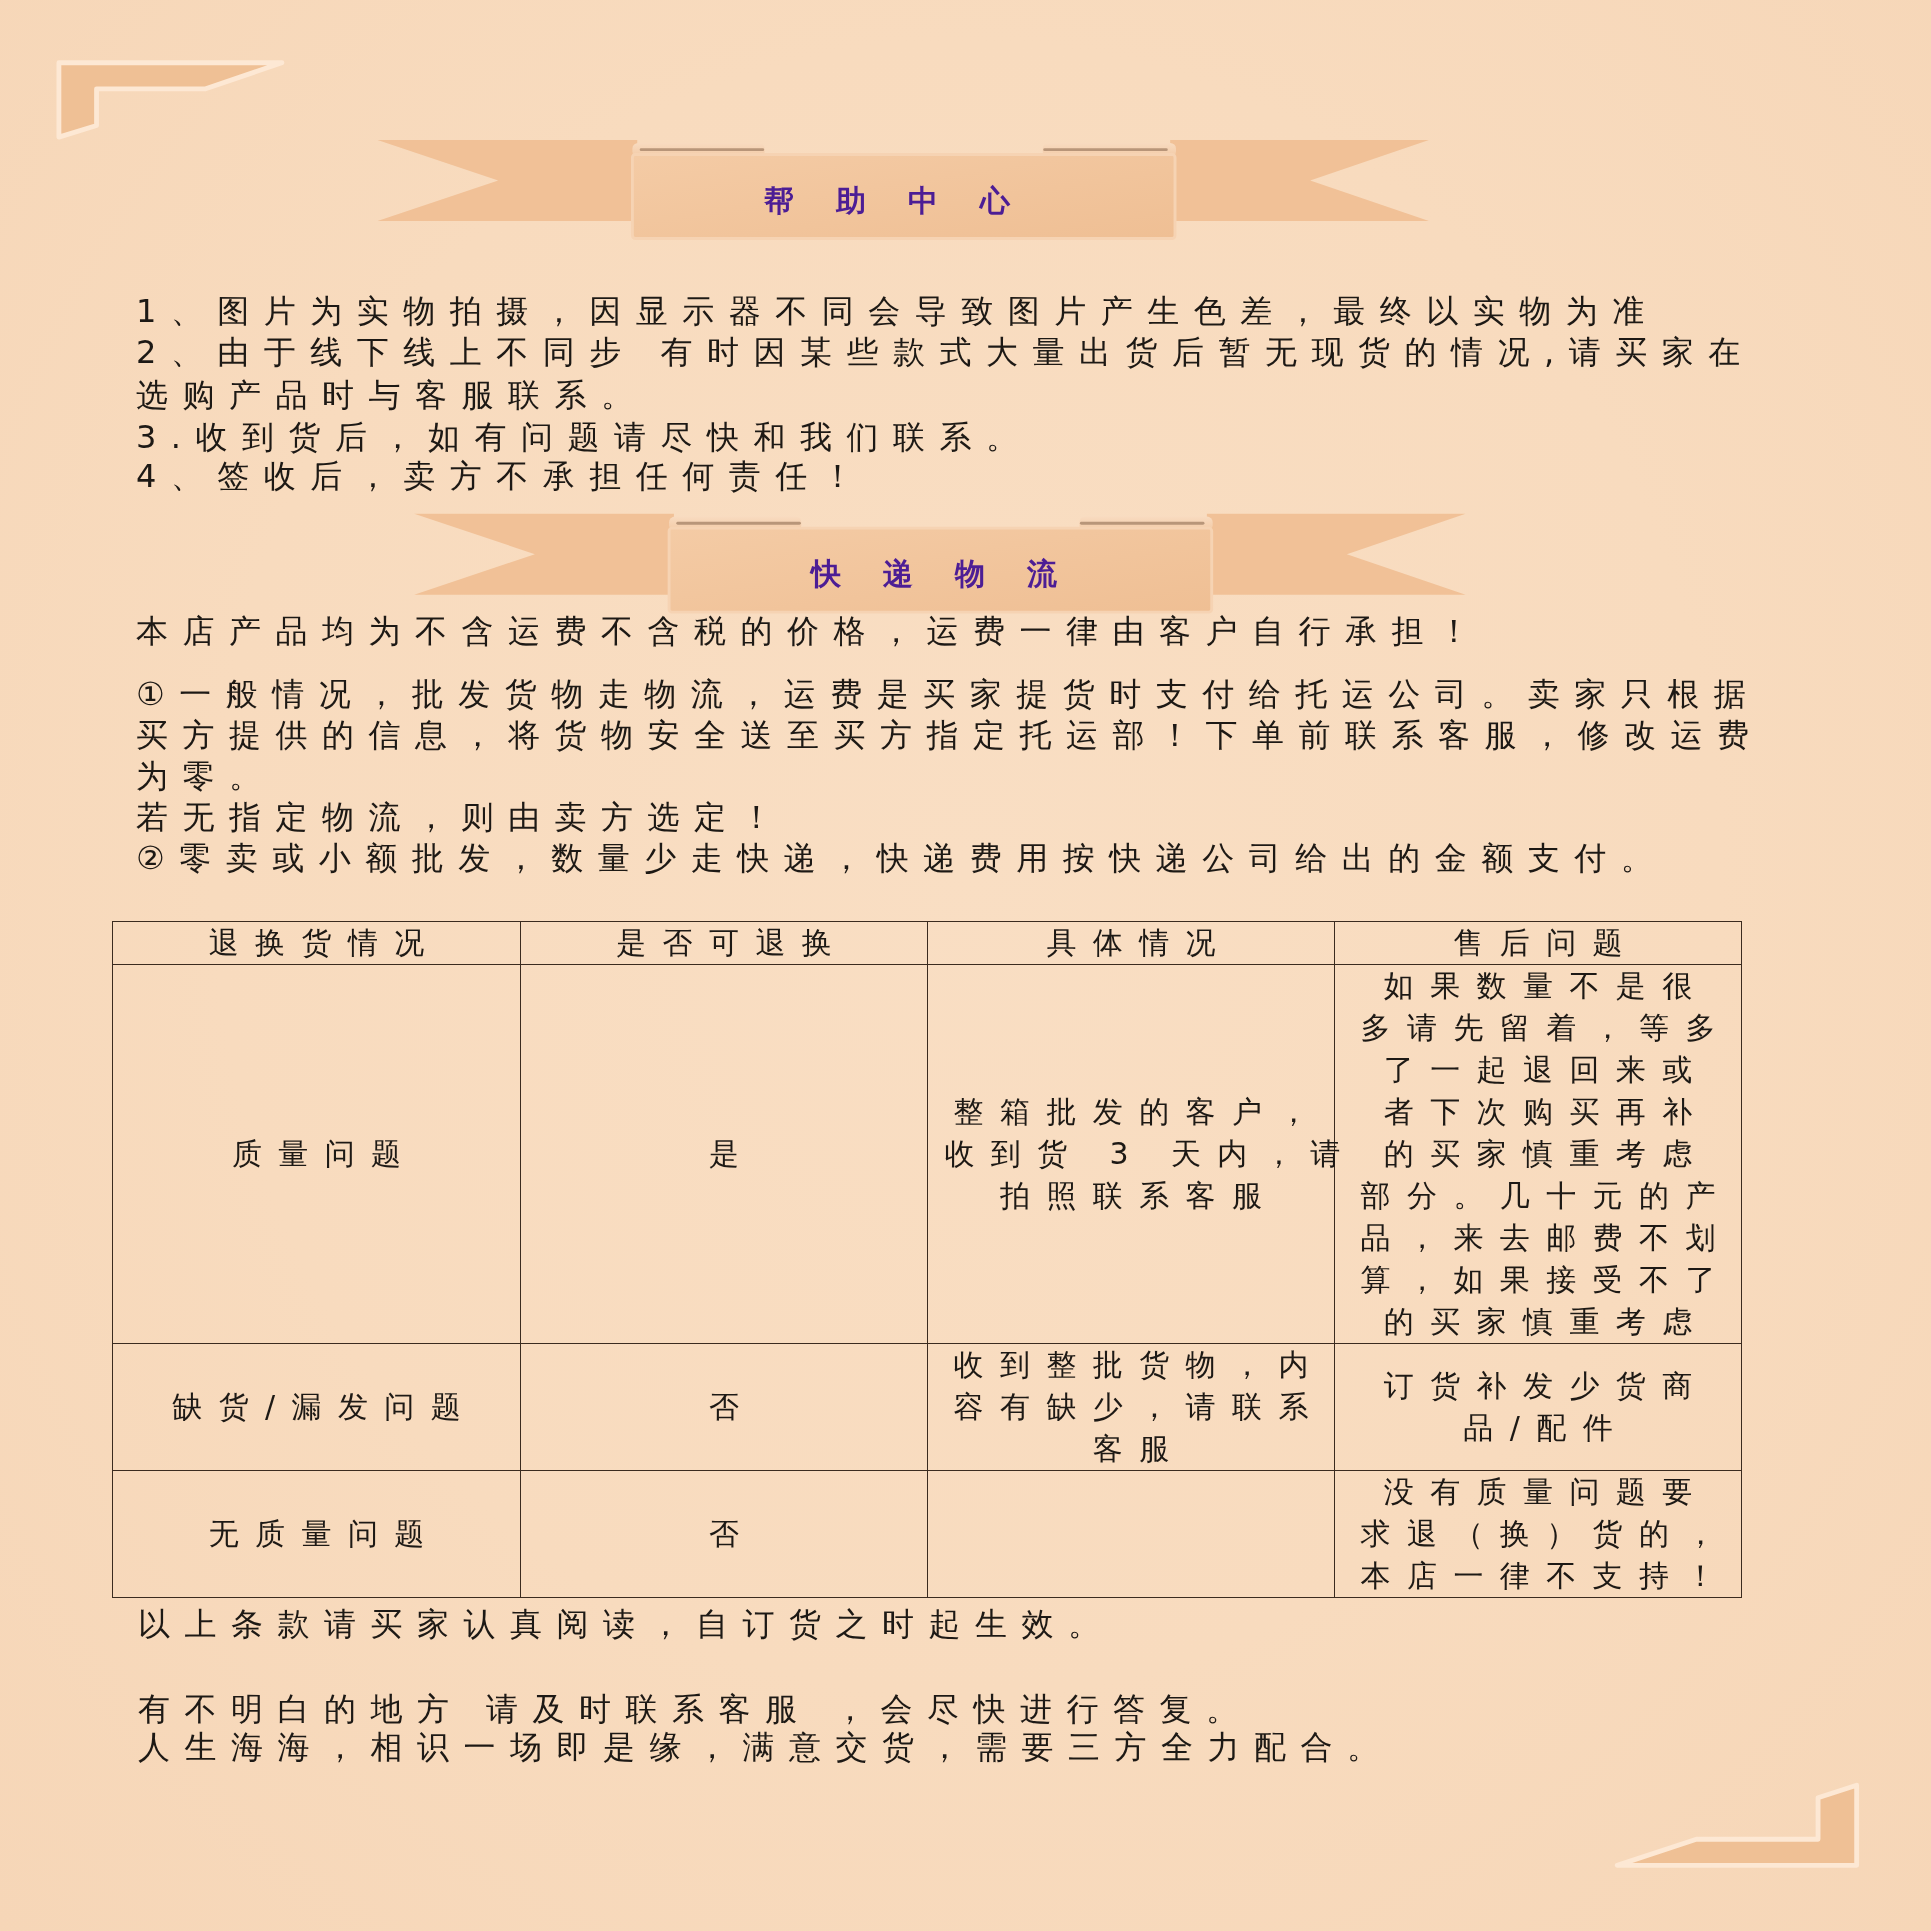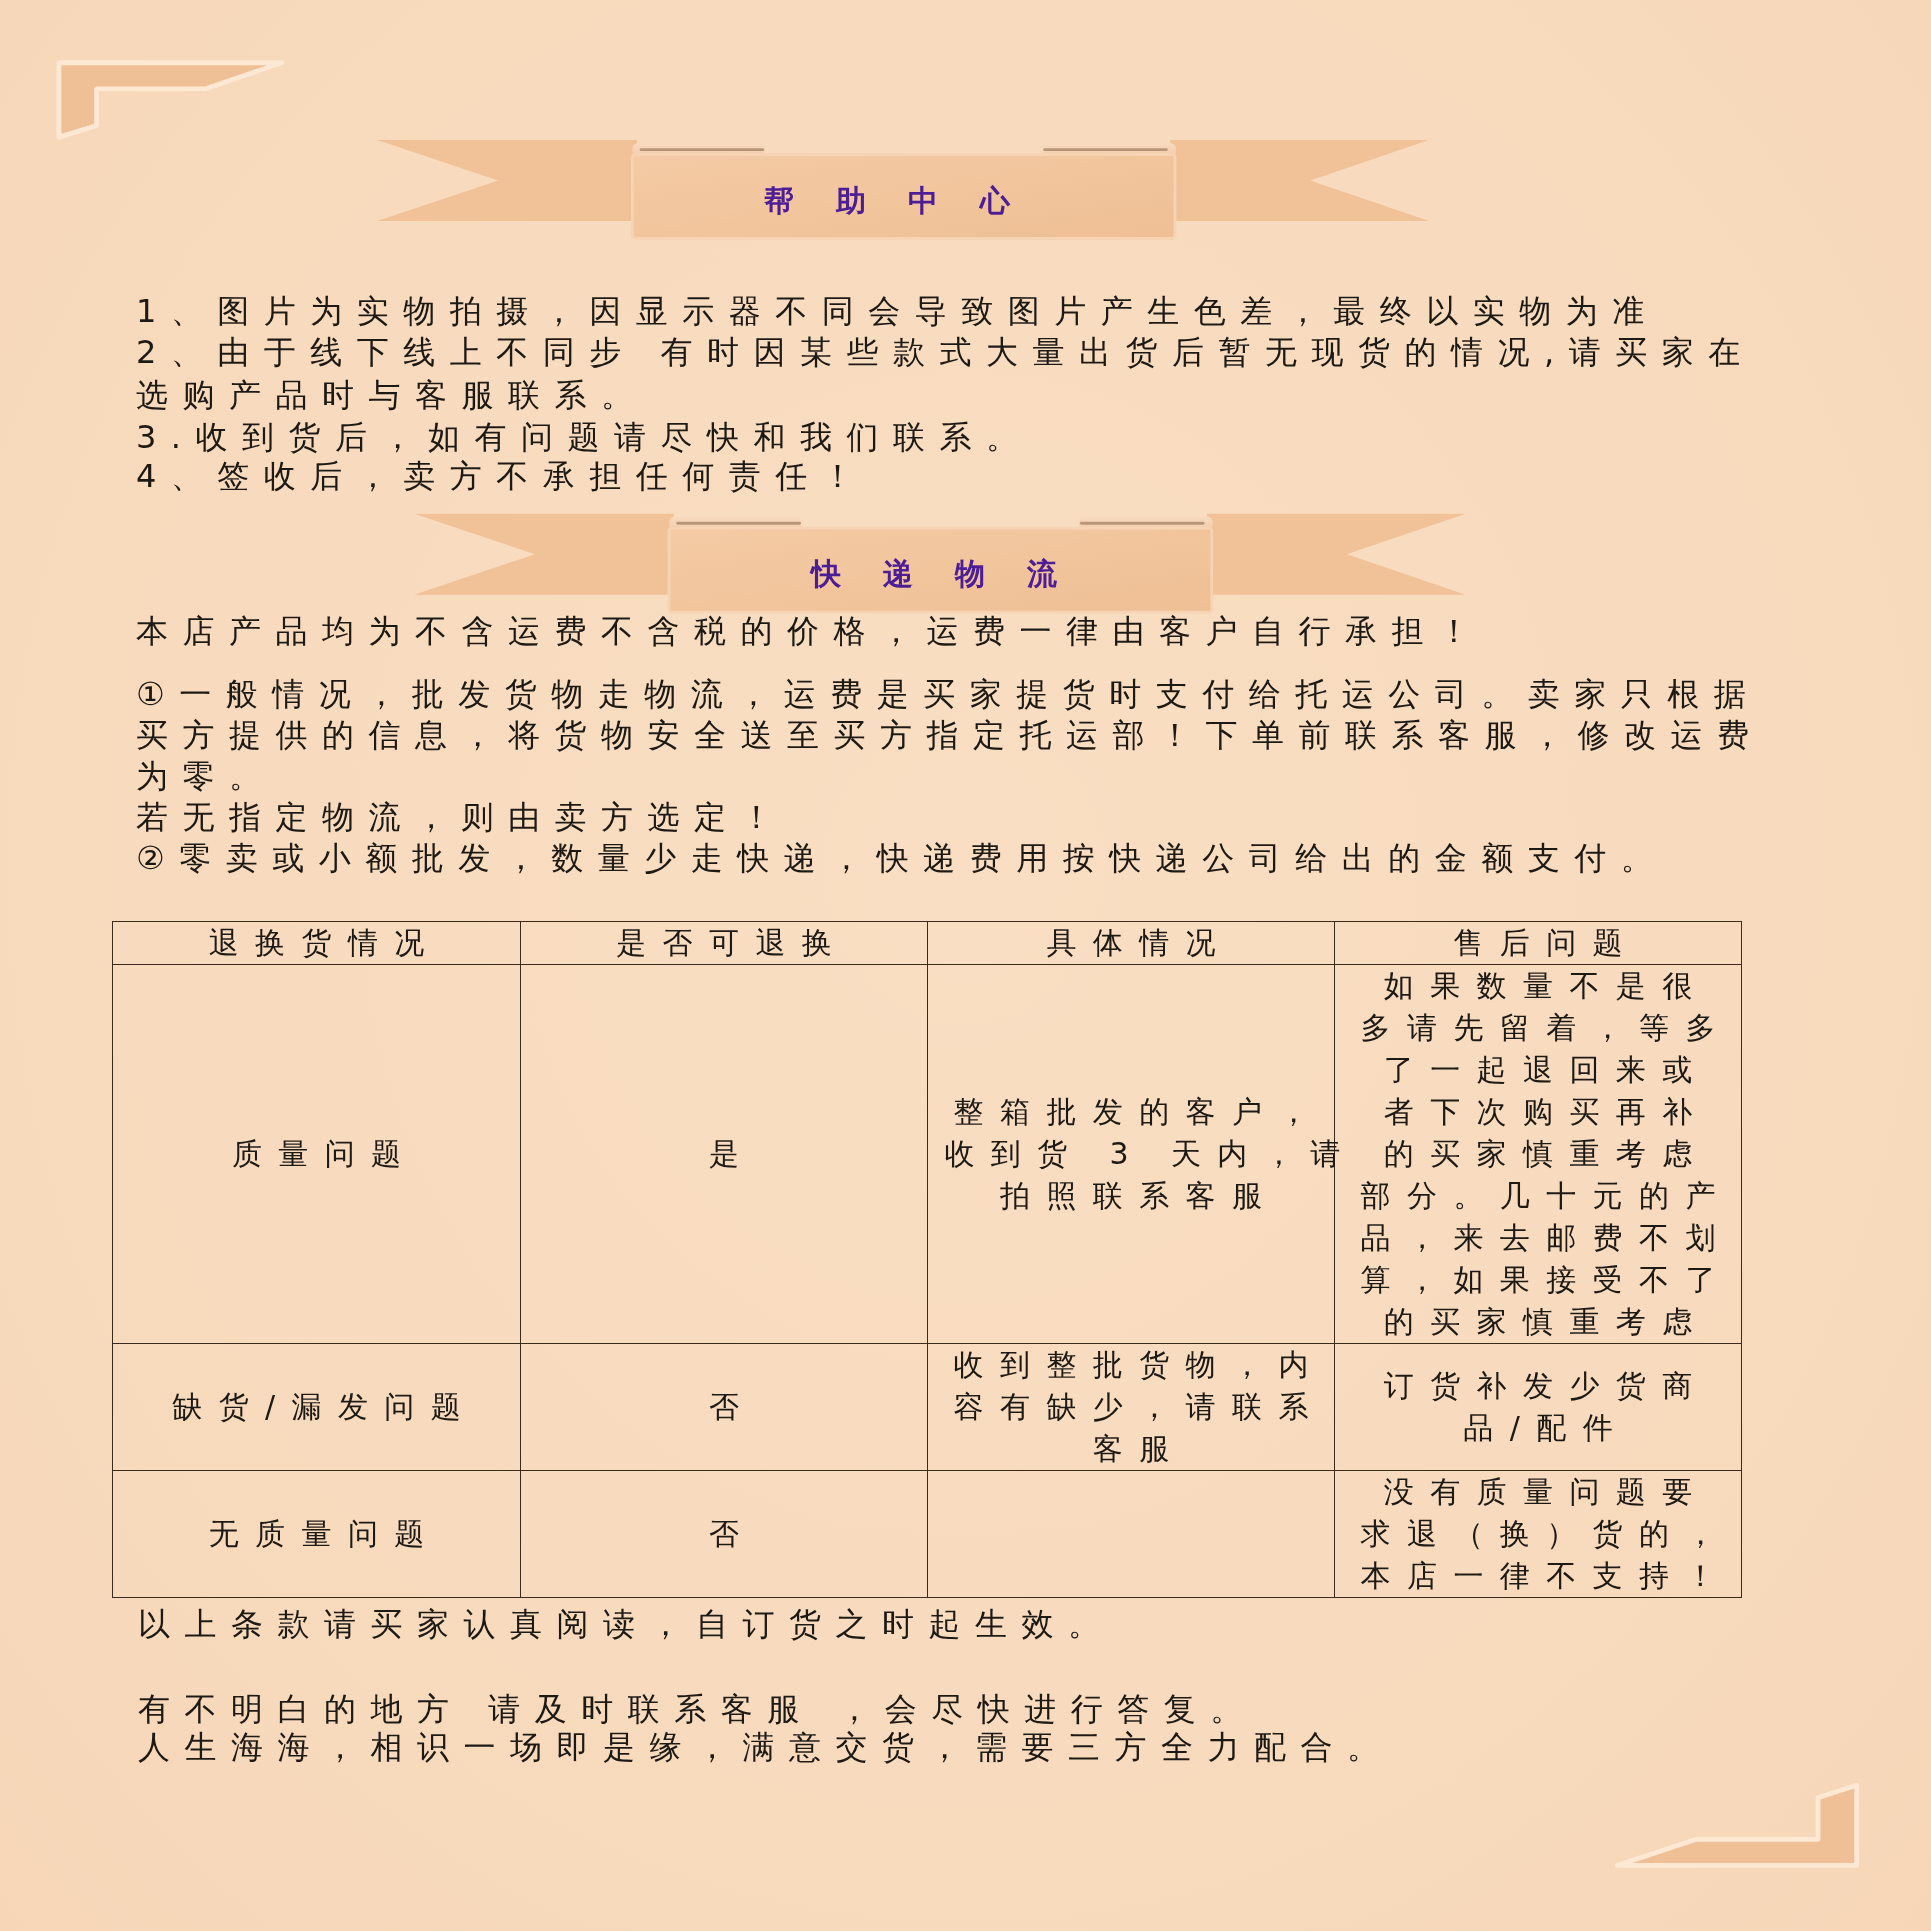--- a/index.html
+++ b/index.html
@@ -164,16 +164,16 @@
         <div class="cell-line">没有质量问题要</div>
         <div class="cell-line">求退（换）货的，</div>
         <div class="cell-line">本店一律不支持！</div>
       </td>
     </tr>
   </tbody>
 </table>
 
 <div>
   <div class="line" style="top:1603px; left:138px;">以上条款请买家认真阅读，自订货之时起生效。</div>
-  <div class="line" style="top:1688px; left:138px;">有不明白的地方 请及时联系客服 ，会尽快进行答复。</div>
+  <div class="line" style="top:1688px; left:138px;font-family:Liberation Serif, serif;">有不明白的地方 请及时联系客服 ，会尽快进行答复。</div>
   <div class="line" style="top:1726px; left:138px;">人生海海，相识一场即是缘，满意交货，需要三方全力配合。</div>
 </div>
 
 
 </body></html>

